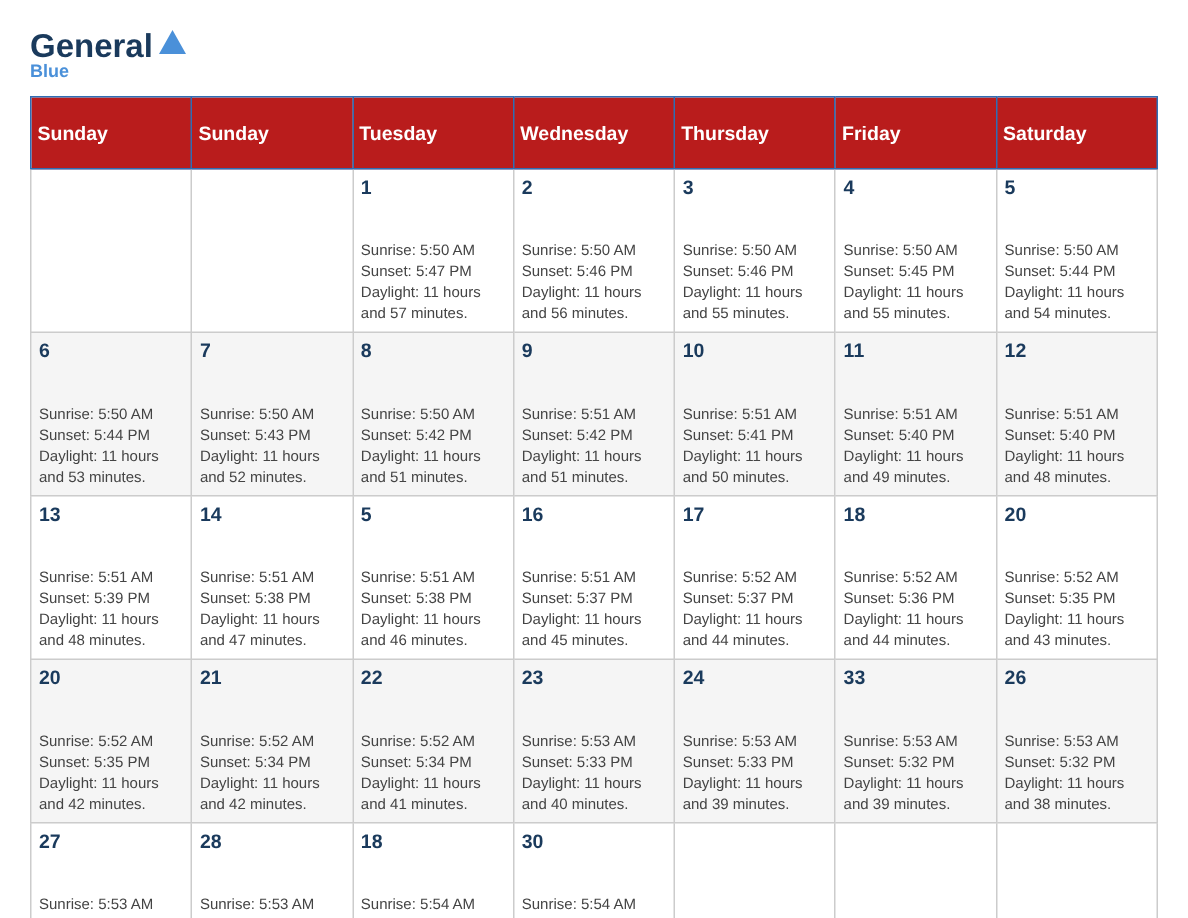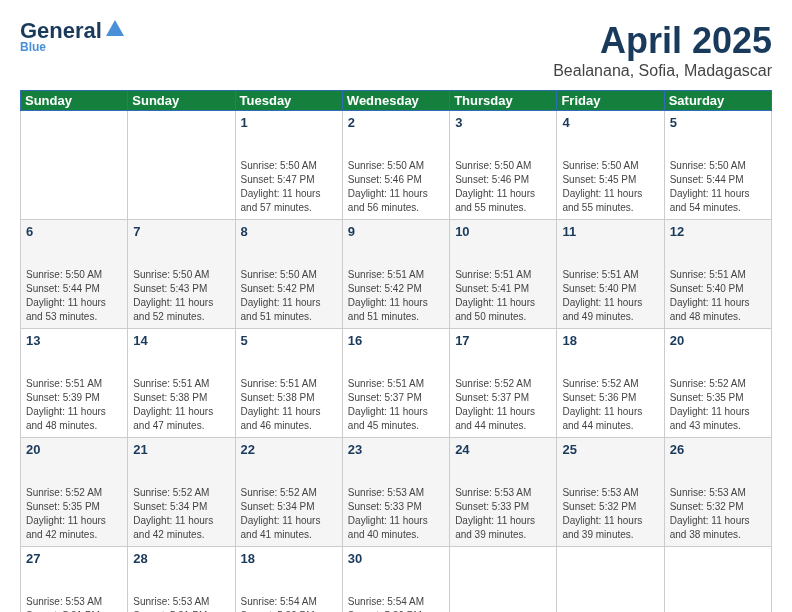--- a/index.html
+++ b/index.html
@@ -44,24 +44,24 @@
     .location {
       font-size: 16px;
       color: #444;
     }
     table {
       width: 100%;
       border-collapse: collapse;
       table-layout: fixed;
     }
     thead th {
-      background-color: #15803d;
+      background-color: #b91c1c;
       color: #fff;
       font-size: 13px;
-      padding: 2px 4px;
+      padding: 16px 4px;
       text-align: left;
       border: 1px solid #2e6db4;
     }
     tbody td {
       border: 1px solid #ccc;
       vertical-align: top;
       padding: 4px 5px;
       height: 90px;
       font-size: 10.5px;
       color: #333;
@@ -93,24 +93,20 @@
 <div class="header">
   <div class="logo">
     <div style="display:flex;align-items:center;">
       <span class="logo-text">General</span>
       <svg width="22" height="22" viewBox="0 0 22 22" style="margin-left:2px;margin-top:-4px;">
         <polygon points="11,2 20,18 2,18" fill="#4a90d9"></polygon>
       </svg>
     </div>
     <span class="logo-blue">Blue</span>
   </div>
-  <div class="title-block">
-    <div class="month-year">April 2025</div>
-    <div class="location">Bealanana, Sofia, Madagascar</div>
-  </div>
 </div>
 
 <table>
   <thead>
     <tr id="thead-row">
     <th>Sunday</th>
         <th>Sunday</th>
         <th>Tuesday</th>
         <th>Wednesday</th>
         <th>Thursday</th>
@@ -218,21 +214,21 @@
         </td>
         <td>
           <span class="day-num">23</span>
           <div class="cell-text">Sunrise: 5:53 AM<br>Sunset: 5:33 PM<br>Daylight: 11 hours and 40 minutes.</div>
         </td>
         <td>
           <span class="day-num">24</span>
           <div class="cell-text">Sunrise: 5:53 AM<br>Sunset: 5:33 PM<br>Daylight: 11 hours and 39 minutes.</div>
         </td>
         <td>
-          <span class="day-num">25</span>
+          <span class="day-num">33</span>
           <div class="cell-text">Sunrise: 5:53 AM<br>Sunset: 5:32 PM<br>Daylight: 11 hours and 39 minutes.</div>
         </td>
         <td>
           <span class="day-num">26</span>
           <div class="cell-text">Sunrise: 5:53 AM<br>Sunset: 5:32 PM<br>Daylight: 11 hours and 38 minutes.</div>
         </td>
       </tr>
       <tr>
         <td>
           <span class="day-num">27</span>

